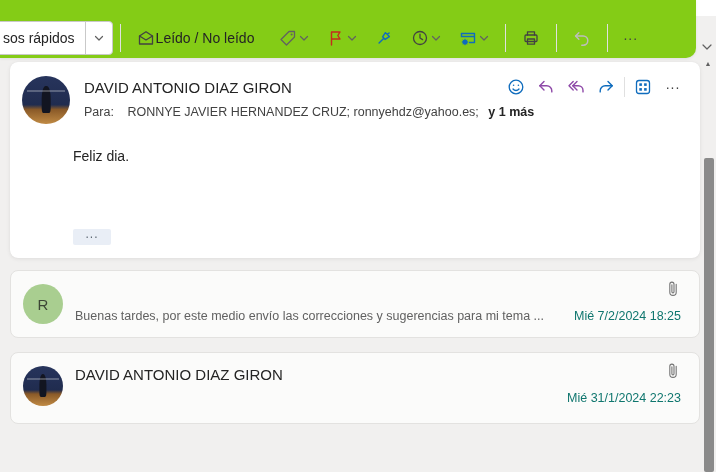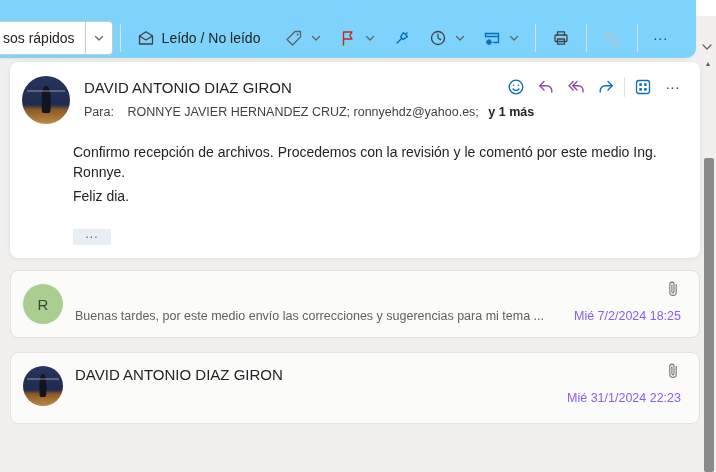--- a/index.html
+++ b/index.html
@@ -7,34 +7,34 @@
   body {
     font-family:"Liberation Sans","DejaVu Sans",sans-serif;
     background:#f1f0ef;
     color:#242424;
     position:relative;
   }
   
   .topstrip { position:absolute; top:0; left:0; width:716px; height:16px; background:#fff; }
   .ribbon {
     position:absolute; top:0; left:0; width:696px; height:58px;
-    background:#7dd3fc; border-radius:0 0 10px 0;
+    background:#84cc16; border-radius:0 0 10px 0;
     box-shadow:0 1px 3px rgba(0,0,0,.07);
   }
   .ribbon-row { position:absolute; top:21px; left:0; height:34px; display:flex; align-items:center; }
   .split-btn {
     display:flex; align-items:center; height:34px; margin-left:-8px;
     border:1px solid #c9c9c9; border-radius:4px; background:#fff; cursor:pointer;
   }
   .split-btn .lbl { padding:0 10px; font-size:14px; color:#242424; white-space:nowrap; }
   .split-btn .sep { width:1px; height:32px; background:#c9c9c9; }
   .split-btn .chev { width:26px; display:flex; justify-content:center; }
   .tsep { width:1px; height:28px; background:#e0e0e0; margin:0 7px; }
   .tbtn {
-    display:flex; align-items:center; gap:6px; height:32px; padding:0 8px;
+    display:flex; align-items:center; gap:0; height:32px; padding:0 8px;
     border-radius:4px; cursor:pointer; font-size:14px; color:#242424; white-space:nowrap;
   }
   .tbtn svg { display:block; }
   .chev-sm { display:block; }
   .dots { font-size:14px; letter-spacing:1px; color:#424242; line-height:1; padding-bottom:6px;}
   .collapse-chev { position:absolute; top:40px; right:2px; }
   
   .card {
     position:absolute; left:10px; top:62px; width:690px; height:196px;
     background:#fff; border-radius:8px;
@@ -76,21 +76,21 @@
     position:absolute; left:10px; width:690px; height:68px;
     background:#fbfbfa; border:1px solid #e3e2e0; border-radius:8px; cursor:pointer;
   }
   .row1 { top:270px; }
   .row2 { top:352px; height:72px; }
   .avatar40 { position:absolute; left:12px; top:13px; width:40px; height:40px; border-radius:50%; overflow:hidden; }
   .initial-av { background:#a9ce90; display:flex; align-items:center; justify-content:center; font-size:15px; color:#3c4635; }
   .row-name { position:absolute; left:64px; top:13px; font-size:15px; color:#242424; white-space:nowrap; }
   .row-preview { position:absolute; left:64px; top:38px; font-size:12.5px; color:#616161; white-space:nowrap; }
   .row-clip { position:absolute; right:18px; top:9px; }
-  .row-date { position:absolute; right:18px; top:38px; font-size:12.5px; color:#8b5cf6; }
+  .row-date { position:absolute; right:18px; top:38px; font-size:12.5px; color:#0f766e; }
   
   .scroll-track { position:absolute; right:0; top:58px; width:16px; height:414px; }
   .scroll-up { position:absolute; top:2px; left:0; width:16px; text-align:center; font-size:7px; color:#606060; cursor:pointer; }
   .scroll-thumb { position:absolute; right:2px; top:100px; width:10px; height:314px; background:#8a8a8a; border-radius:2px; cursor:pointer; }
 </style>
 </head>
 <body>
 
 <div class="topstrip"></div>
 
@@ -248,21 +248,20 @@
           <rect x="6.3" y="11.1" width="2.6" height="2.6" fill="#0f6cbd" stroke="none"></rect>
           <rect x="11.1" y="11.1" width="2.6" height="2.6" fill="#0f6cbd" stroke="none"></rect>
         </svg>
     </div>
     <div class="icon-btn">
       <span class="dots">...</span>
     </div>
   </div>
 
   <div class="body-text">
-    <p>Confirmo recepción de archivos. Procedemos con la revisión y le comentó por este medio Ing. Ronnye.</p>
     <p class="body-p2">Feliz dia.</p>
   </div>
 
   <div class="expander">
     <span>...</span>
   </div>
 </div>
 
 <div class="row row1">
   <div class="avatar40 initial-av">

